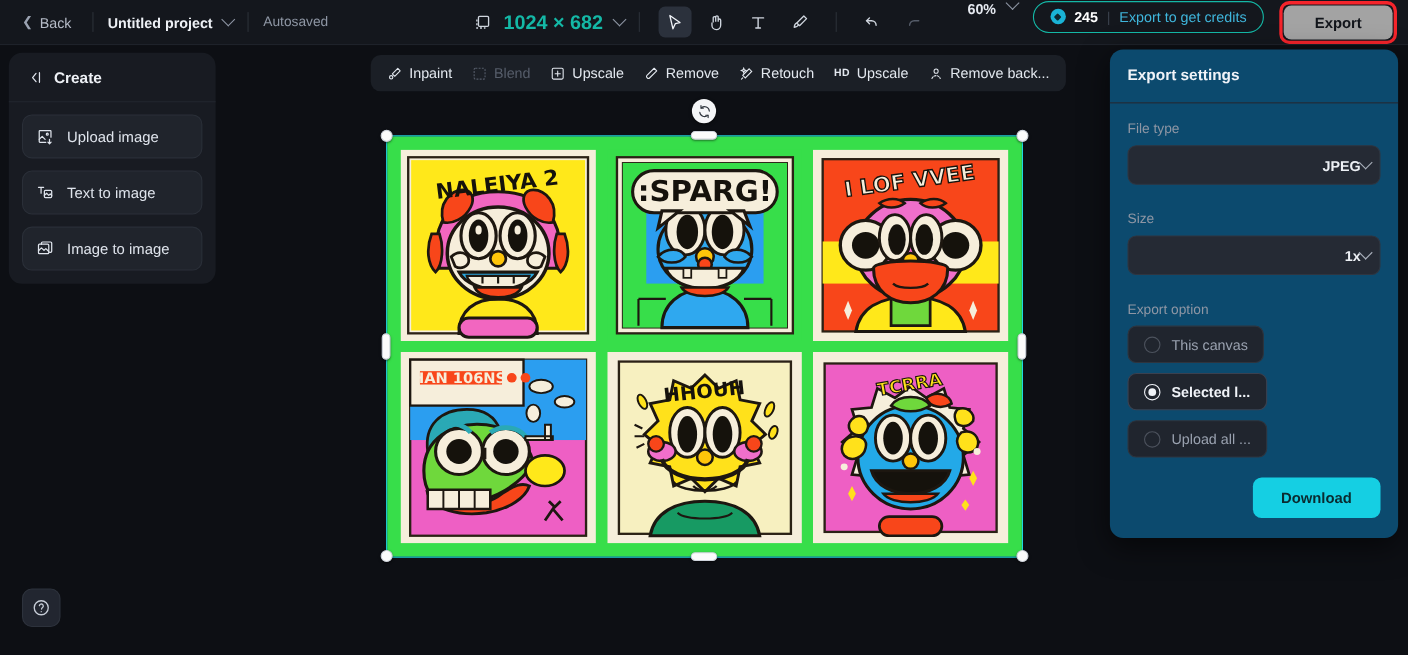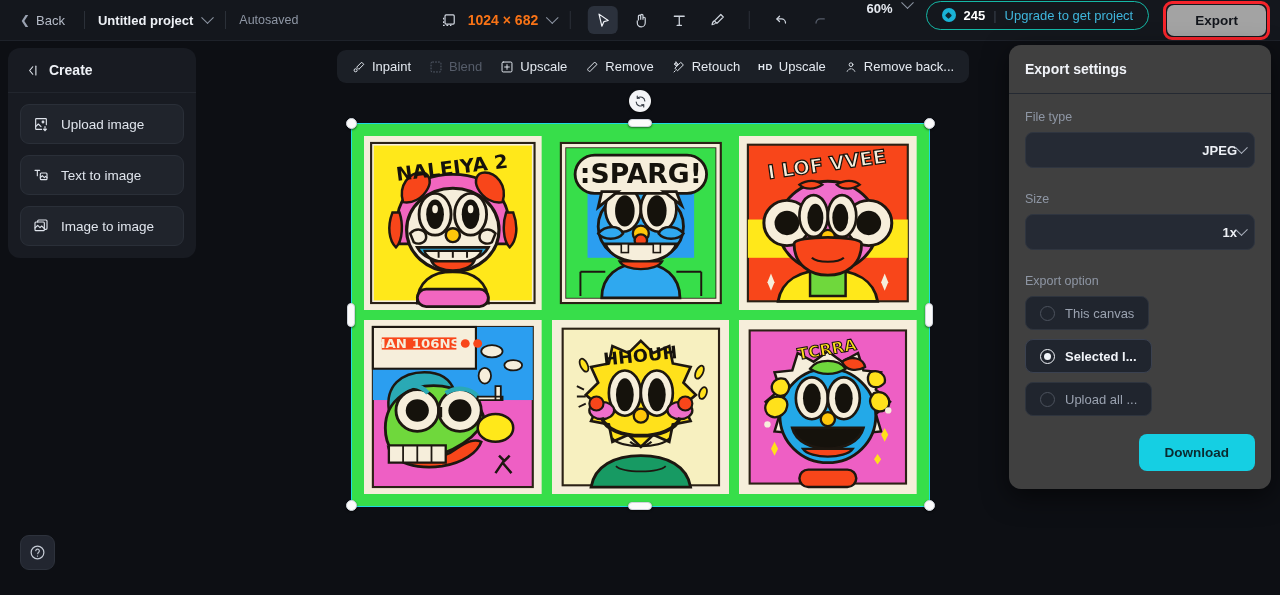--- a/index.html
+++ b/index.html
@@ -29,21 +29,21 @@
     border-bottom: 1.6px solid #8d95a3; transform: rotate(45deg) translate(-2px,-2px);
     margin-left: 10px; cursor: pointer;
   }
   .autosaved { color: #8e96a4; font-size: 12.5px; }
 
   .tb-center {
     position: absolute; left: 50%; transform: translateX(-50%);
     display: flex; align-items: center; gap: 0; height: 41px;
   }
   .canvas-icon { margin-right: 10px; display:flex; align-items:center; cursor:pointer; }
-  .dim-text { color: #f97316; font-size: 14px; font-weight: bold; cursor: pointer; }
+  .dim-text { color: #14b8a6; font-size: 18px; font-weight: bold; cursor: pointer; }
   .tool-btn {
     width: 30px; height: 28px; display: flex; align-items: center; justify-content: center;
     border-radius: 6px; cursor: pointer; color: #ced4de; margin: 0 4px;
   }
   .tool-btn.active { background: #2b313c; }
   .tool-btn.disabled { color: #555c69; }
 
   .tb-right {
     position: absolute; right: 10px; display: flex; align-items: flex-start; gap: 0;
   }
@@ -134,21 +134,21 @@
     position: absolute; inset: 0; display: grid;
     grid-template-columns: repeat(3, 1fr); grid-template-rows: repeat(2, 1fr);
     gap: 10px; padding: 12px;
   }
   .tile { position: relative; overflow: hidden; }
   .tile svg { display: block; width: 100%; height: 100%; }
 
   
   #export-panel {
     position: absolute; right: 9px; top: 45px; width: 262px;
-    background: #404040; border-radius: 12px; padding-bottom: 18px;
+    background: #0c4a6e; border-radius: 12px; padding-bottom: 18px;
     box-shadow: 0 8px 26px rgba(0,0,0,.55);
   }
   .ep-head { padding: 15px 16px; border-bottom: 1px solid #242932; }
   .ep-title { color: #f0f3f8; font-size: 14px; font-weight: bold; }
   .ep-body { padding: 16px 16px 0 16px; }
   .ep-label { color: #8e96a4; font-size: 12.5px; margin-bottom: 8px; }
   .ep-select {
     background: #252a34; border: 1px solid #2f3540; border-radius: 8px;
     height: 36px; display: flex; align-items: center; justify-content: flex-end;
     padding: 0 8px; color: #edf0f5; font-size: 13px; font-weight: bold;
@@ -244,21 +244,21 @@
     </div>
   </div>
 
   <div class="tb-right">
     <span class="zoom-text">60%</span>
     <span class="caret"></span>
     <div class="credits-pill">
       <span class="coin"></span>
       <span class="credit-num">245</span>
       <span class="pipe">|</span>
-      <span class="upgrade">Upgrade to get project</span>
+      <span class="upgrade">Export to get credits</span>
     </div>
     <div class="export-wrap">
       <button class="export-btn">Export</button>
     </div>
   </div>
 </div>
 
 <div id="sidebar">
   <div class="side-head">
     <span class="ico">

